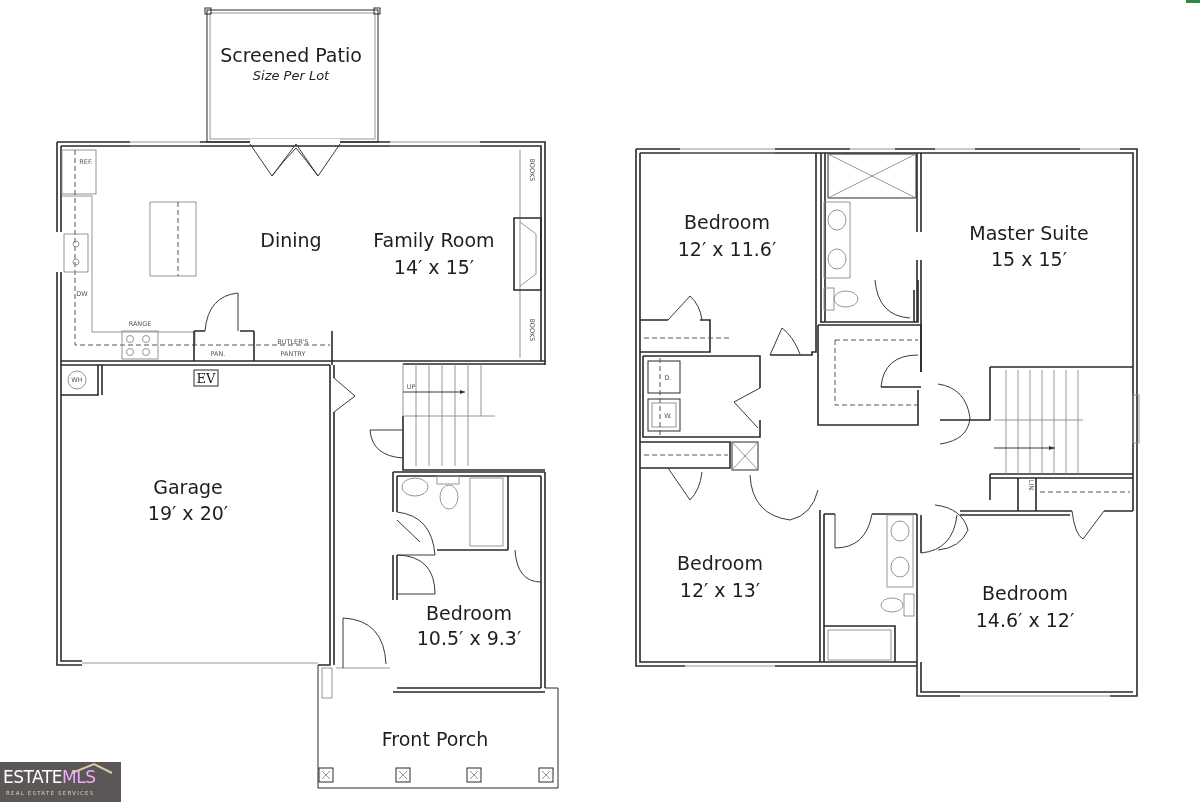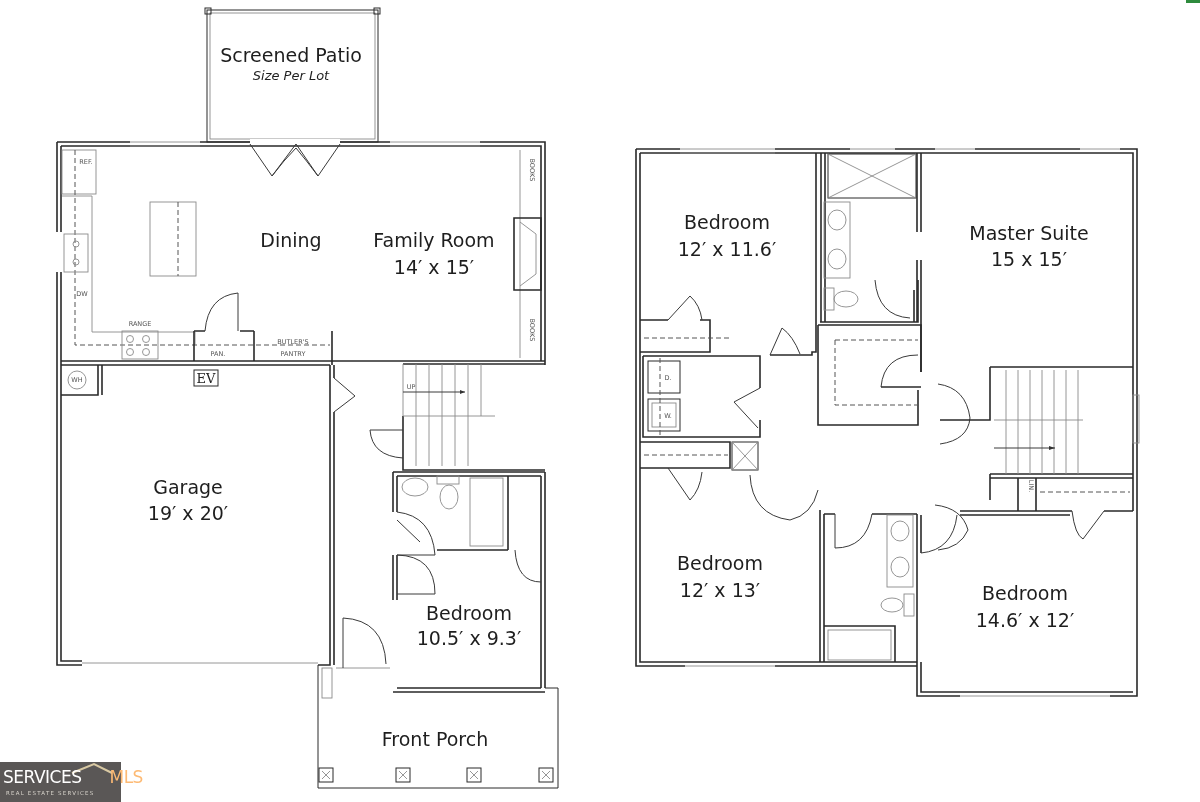--- a/index.html
+++ b/index.html
@@ -10,21 +10,21 @@
   .lt { fill:none; stroke:#8a8a8a; stroke-width:0.9; }
   .dash { fill:none; stroke:#555; stroke-width:1; stroke-dasharray:5 3; }
   .arc { fill:none; stroke:#3a3a3a; stroke-width:1; }
   .lbl { font-family:"DejaVu Sans", sans-serif; fill:#1e1e1e; text-anchor:middle; }
   .big { font-size:19px; }
   .sub { font-size:13px; font-style:italic; }
   .tiny { font-family:"DejaVu Sans", sans-serif; font-size:6.5px; fill:#555; text-anchor:middle; }
   .ev { font-family:"DejaVu Serif", serif; font-size:13px; fill:#222; text-anchor:middle; }
   .logo { position:absolute; left:0; top:762px; width:121px; height:40px; background:#5a5756; }
   .logo-main { position:absolute; left:3px; top:5px; font-family:"DejaVu Sans", sans-serif; font-size:17px; color:#ffffff; letter-spacing:-0.5px; }
-  .logo-main span { color:#fdba74;margin-left:28px; }
+  .logo-main span { color:#f0abfc; }
   .logo-sub { position:absolute; left:6px; top:28px; font-family:"DejaVu Sans", sans-serif; font-size:5.5px; color:#d8d4cc; letter-spacing:1.2px; }
   .logo-roof { position:absolute; left:70px; top:0; width:44px; height:12px; }
   .corner-mark { position:absolute; right:0; top:0; width:14px; height:3px; background:#2e8b3d; }
 </style>
 </head>
 <body>
 
 <svg width="1200" height="802" viewBox="0 0 1200 802">
 
   <g>
@@ -280,15 +280,15 @@
     <text class="tiny" x="0" y="0" transform="translate(1029 486) rotate(90)">LIN.</text>
   </g>
 </svg>
 
 <div class="corner-mark"></div>
 
 <div class="logo">
   <svg class="logo-roof" viewBox="0 0 44 12">
     <path d="M2 11 L24 2 L42 11" fill="none" stroke="#d9c9a3" stroke-width="2"></path>
   </svg>
-  <div class="logo-main"><b style="font-weight:normal">SERVICES</b><span>MLS</span></div>
+  <div class="logo-main"><b style="font-weight:normal">ESTATE</b><span>MLS</span></div>
   <div class="logo-sub">REAL ESTATE SERVICES</div>
 </div>
 
 </body></html>

